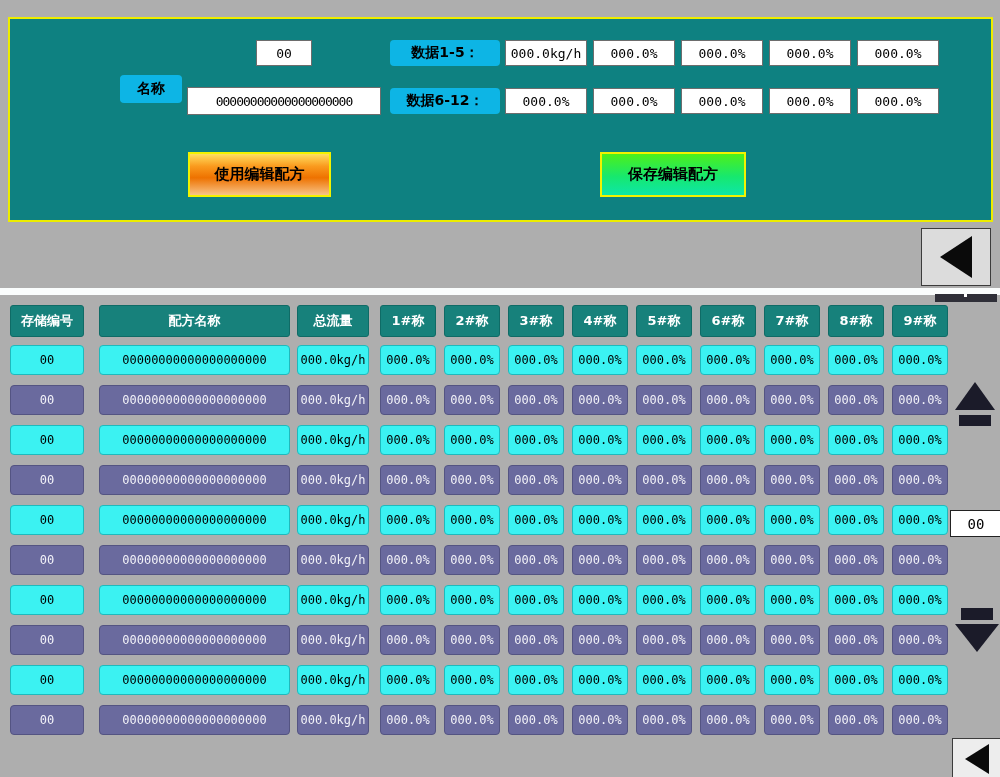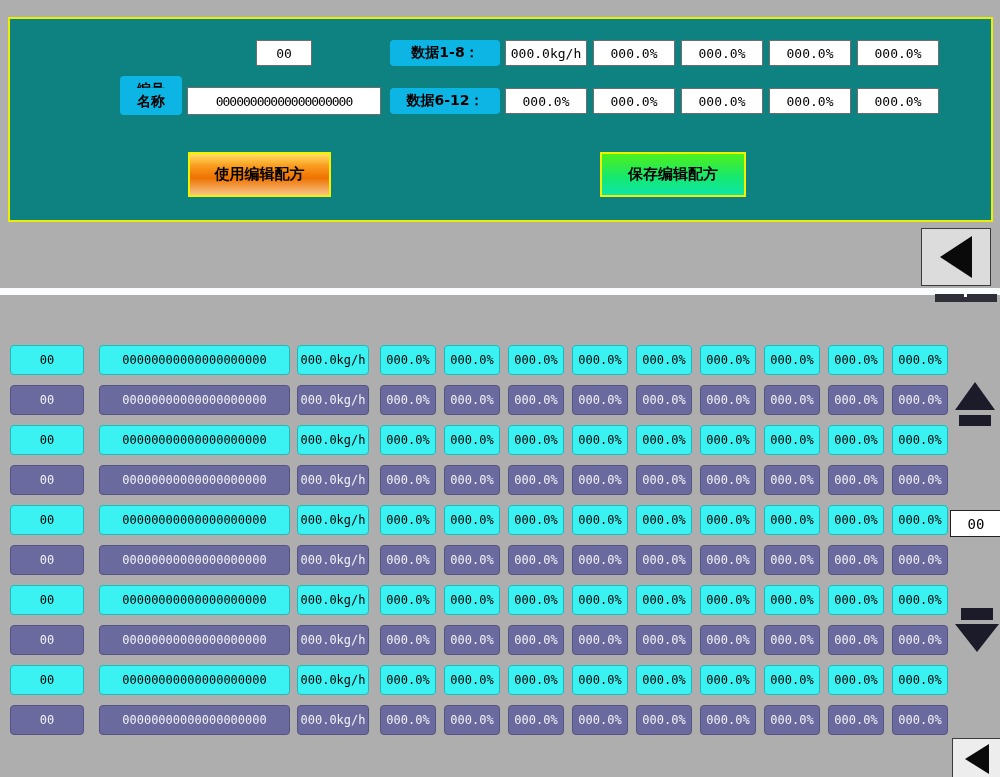--- a/index.html
+++ b/index.html
@@ -7,21 +7,21 @@
   #page{position:relative;width:1000px;height:777px;background:var(--page-bg,#AEAEAE);overflow:hidden;}
 
   
   #panel{position:absolute;left:8px;top:17px;width:981px;height:201px;
     background:var(--panel-bg,#0E8181);border:2px solid var(--panel-border,#EDED00);}
   .abs{position:absolute;box-sizing:border-box;display:flex;align-items:center;justify-content:center;}
   #title-box{left:15px;top:21px;width:76px;height:72px;background:#fff;color:#000;
     font-size:13px;font-weight:bold;text-align:center;white-space:pre-line;line-height:1.45;border-radius:2px;}
   .chip{background:var(--chip-bg,#0DB5E5);color:#000;font-weight:bold;font-size:14px;border-radius:4px;}
   #id-label{left:110px;top:21px;width:62px;height:27px;margin-top:36px;}
-  #name-label{left:110px;top:69px;width:62px;height:27px;}
+  #name-label{left:110px;top:56px;width:62px;height:27px;}
   #data15-label{left:380px;top:21px;width:110px;height:26px;}
   #data610-label{left:380px;top:69px;width:110px;height:26px;}
   .field{background:#fff;color:#000;border:1px solid #6d6d6d;
     font-family:"DejaVu Sans Mono","Liberation Mono",monospace;font-size:13px;}
   #id-field{left:246px;top:21px;width:56px;height:26px;}
   #name-field{left:177px;top:68px;width:194px;height:28px;letter-spacing:-1px;}
   .top-field{position:absolute;box-sizing:border-box;display:flex;align-items:center;justify-content:center;
     width:82px;height:26px;}
   .big-btn{border:2px solid #F2F200;color:#000;font-weight:bold;font-size:15px;cursor:pointer;}
   #use-btn{left:178px;top:133px;width:143px;height:45px;
@@ -69,21 +69,21 @@
 </style>
 </head>
 <body>
 
 <div id="page">
 
   <div id="panel">
 
     <div class="abs chip" id="id-label">编号</div>
     <div class="abs field" id="id-field">00</div>
-    <div class="abs chip" id="data15-label">数据1-8：</div>
+    <div class="abs chip" id="data15-label">数据1-5：</div>
 
     <div class="abs chip" id="name-label">名称</div>
     <div class="abs field" id="name-field">00000000000000000000</div>
     <div class="abs chip" id="data610-label">数据6-12：</div>
 
     <div class="abs big-btn" id="use-btn">使用编辑配方</div>
     <div class="abs big-btn" id="save-btn">保存编辑配方</div>
   <div class="top-field field" style="left: 495px; top: 21px;">000.0kg/h</div>
       <div class="top-field field" style="left: 583px; top: 21px;">000.0%</div>
       <div class="top-field field" style="left: 671px; top: 21px;">000.0%</div>
@@ -99,20 +99,34 @@
 
   <div class="abs back-btn" id="back-top">
     <span class="tri-left"></span>
   </div>
 
   <div id="divider"></div>
   <div id="scroll-top-partial">
       <span></span>
     </div>
 
+  <div id="thead">
+      <div class="hdr" style="left: 10px; width: 74px;">存储编号</div>
+      <div class="hdr" style="left: 99px; width: 191px;">配方名称</div>
+      <div class="hdr" style="left: 297px; width: 72px;">总流量</div>
+      <div class="hdr" style="left: 380px; width: 56px;">1#称</div>
+      <div class="hdr" style="left: 444px; width: 56px;">2#称</div>
+      <div class="hdr" style="left: 508px; width: 56px;">3#称</div>
+      <div class="hdr" style="left: 572px; width: 56px;">4#称</div>
+      <div class="hdr" style="left: 636px; width: 56px;">5#称</div>
+      <div class="hdr" style="left: 700px; width: 56px;">6#称</div>
+      <div class="hdr" style="left: 764px; width: 56px;">7#称</div>
+      <div class="hdr" style="left: 828px; width: 56px;">8#称</div>
+      <div class="hdr" style="left: 892px; width: 56px;">9#称</div>
+    </div>
   <div id="tbody">
       <div class="trow even" style="top: 0px;">
         <div class="tcell" style="left: 10px; width: 74px;">00</div>
         <div class="tcell" style="left: 99px; width: 191px;">00000000000000000000</div>
         <div class="tcell" style="left: 297px; width: 72px;">000.0kg/h</div>
         <div class="tcell" style="left: 380px; width: 56px;">000.0%</div>
         <div class="tcell" style="left: 444px; width: 56px;">000.0%</div>
         <div class="tcell" style="left: 508px; width: 56px;">000.0%</div>
         <div class="tcell" style="left: 572px; width: 56px;">000.0%</div>
         <div class="tcell" style="left: 636px; width: 56px;">000.0%</div>

